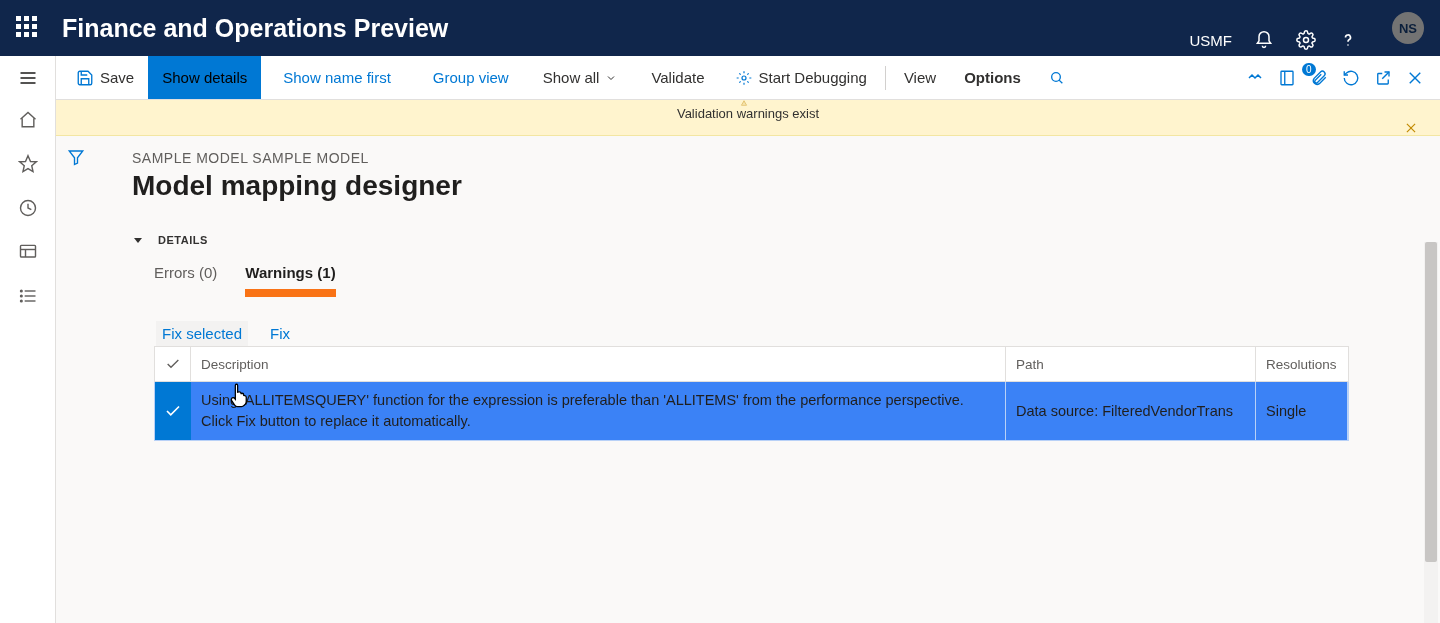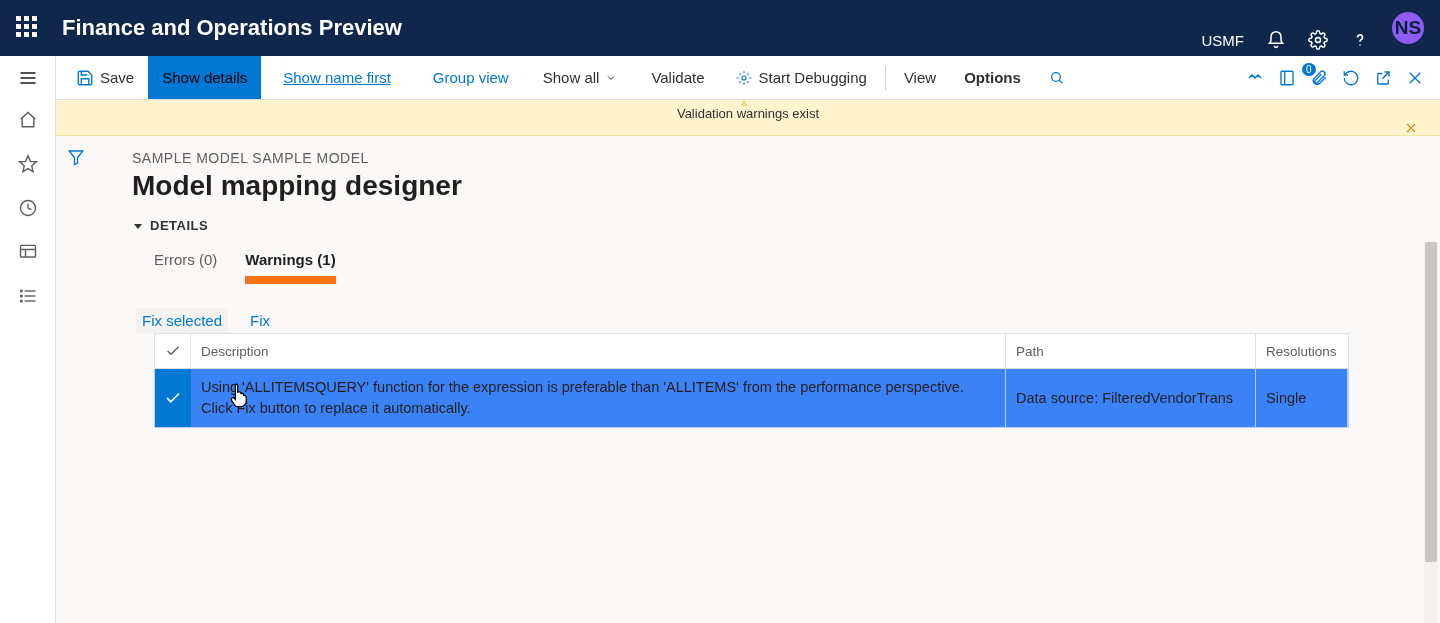--- a/index.html
+++ b/index.html
@@ -5,28 +5,28 @@
   * { box-sizing: border-box; margin: 0; padding: 0; font-family: "Segoe UI", Arial, sans-serif; }
   body { width: 1440px; height: 623px; overflow: hidden; background: #fff; color: #323130; }
 
   
   .topnav {
     display: flex; align-items: center; height: 56px;
     background: #10264b; color: #fff; padding: 0 16px;
   }
   .waffle { width: 24px; height: 24px; display: grid; grid-template-columns: repeat(3,5px); grid-template-rows: repeat(3,5px); gap:3px; margin-right: 22px; cursor:pointer;}
   .waffle span { background:#fff; display:block; }
-  .app-title { font-size:22px; font-weight:600; flex: 0 0 auto; }
+  .app-title { font-size:25px; font-weight:600; flex: 0 0 auto; }
   .search-wrap { margin-left: 130px; width: 575px; height:36px; background:#1d3b67; border-radius:3px; display:flex; align-items:center; padding:0 12px; color:#d0d8e4; }
   .search-wrap svg { margin-right:12px; }
   .search-input { flex:1; background:transparent; border:none; outline:none; color:#d0d8e4; font-size:15px; }
   .search-input::placeholder { color:#d0d8e4; }
   .topnav-right { margin-left:auto; display:flex; align-items:center; gap:22px; }
   .topnav-right .icon-btn { color:#fff; cursor:pointer; display:flex; align-items:center;margin-top:24px; }
-  .avatar { width:32px; height:32px; border-radius:50%; background:#8b5cf6; color:#0b1f3b; display:flex; align-items:center; justify-content:center; font-size:19px; font-weight:600; }
+  .avatar { width:32px; height:32px; border-radius:50%; background:#737373; color:#0b1f3b; display:flex; align-items:center; justify-content:center; font-size:13px; font-weight:600;margin-left:12px; }
 
   
   .cmdbar {
     display:flex; align-items:center; height: 44px; background:#fff; border-bottom:1px solid #e1dfdd;
     padding-left: 56px; 
     font-size:15px; color:#323130;
   }
   .cmdbar .cmd { display:flex; align-items:center; padding:0 14px; height:100%; cursor:pointer; white-space:nowrap; }
   .cmdbar .cmd.link { color:#0078d4; }
   .cmdbar .cmd.active { background:#0078d4; color:#000000; }
@@ -56,28 +56,28 @@
   .banner svg { margin-right:8px; color:#c28a00; }
   .banner .banner-close { margin-left:auto; cursor:pointer; color:#323130; }
 
   
   .page { flex:1; display:flex; position:relative; background:#faf9f8; }
   .filterrail { width:40px; display:flex; justify-content:center; padding-top:12px; }
   .filterrail svg { color:#0078d4; cursor:pointer; }
   .pagemain { flex:1; padding: 14px 0 0 36px; background:#faf9f8; }
   .breadcrumb { font-size:14px; color:#605e5c; letter-spacing:.5px; }
   .pagetitle { font-size:28px; font-weight:600; color:#201f1e; margin-top:4px; }
-  .section-hdr { display:flex; align-items:center; margin-top:16px; font-size:13px; font-weight:600; letter-spacing:.5px; color:#323130; cursor:pointer; }
+  .section-hdr { display:flex; align-items:center; margin-top:32px; font-size:11px; font-weight:600; letter-spacing:.5px; color:#323130; cursor:pointer;gap:8px; }
   .section-hdr svg { margin-right:6px; }
 
   .tabs { display:flex; gap:28px; margin-top:18px; margin-left:22px; font-size:15px; }
   .tab { padding-bottom:8px; cursor:pointer; color:#605e5c; }
   .tab.active { color:#201f1e; font-weight:600; border-bottom:8px solid #f97316; }
 
-  .actions { margin-top:24px; margin-left:4px; display:flex; gap:16px; font-size:15px; }
+  .actions { margin-top:24px; margin-left:24px; display:flex; gap:16px; font-size:15px; }
   .actions .act { color:#0078d4; cursor:pointer; padding:4px 6px; }
   .actions .act.hover { background:#f3f2f1; }
 
   
   .cursor-hand {
     position:absolute; left: 172px; top: 246px; pointer-events:none; z-index:50;
   }
 
   
   .grid { margin-left:22px; margin-right:0; width: 1195px; }
@@ -153,21 +153,21 @@
     <svg class="save-ico" width="18" height="18" viewBox="0 0 24 24" fill="none" stroke="currentColor" stroke-width="1.8">
         <path d="M19 21H5a2 2 0 0 1-2-2V5a2 2 0 0 1 2-2h11l5 5v11a2 2 0 0 1-2 2z"></path>
         <polyline points="17 21 17 13 7 13 7 21"></polyline>
         <polyline points="7 3 7 8 15 8"></polyline>
       </svg>
     <span>Save</span>
   </div>
   <div class="cmd active">
       <span>Show details</span>
     </div>
-  <div class="cmd link" style="margin-left:8px;text-decoration:underline;">
+  <div class="cmd link" style="margin-left:8px;">
       <span>Show name first</span>
     </div>
   <div class="cmd link" style="margin-left:14px;">
       <span>Group view</span>
     </div>
   <div class="cmd" style="margin-left:6px;">
     <span>Show all</span>
     <svg class="chev" width="12" height="12" viewBox="0 0 24 24" fill="none" stroke="currentColor" stroke-width="2">
         <polyline points="6 9 12 15 18 9"></polyline>
       </svg>

